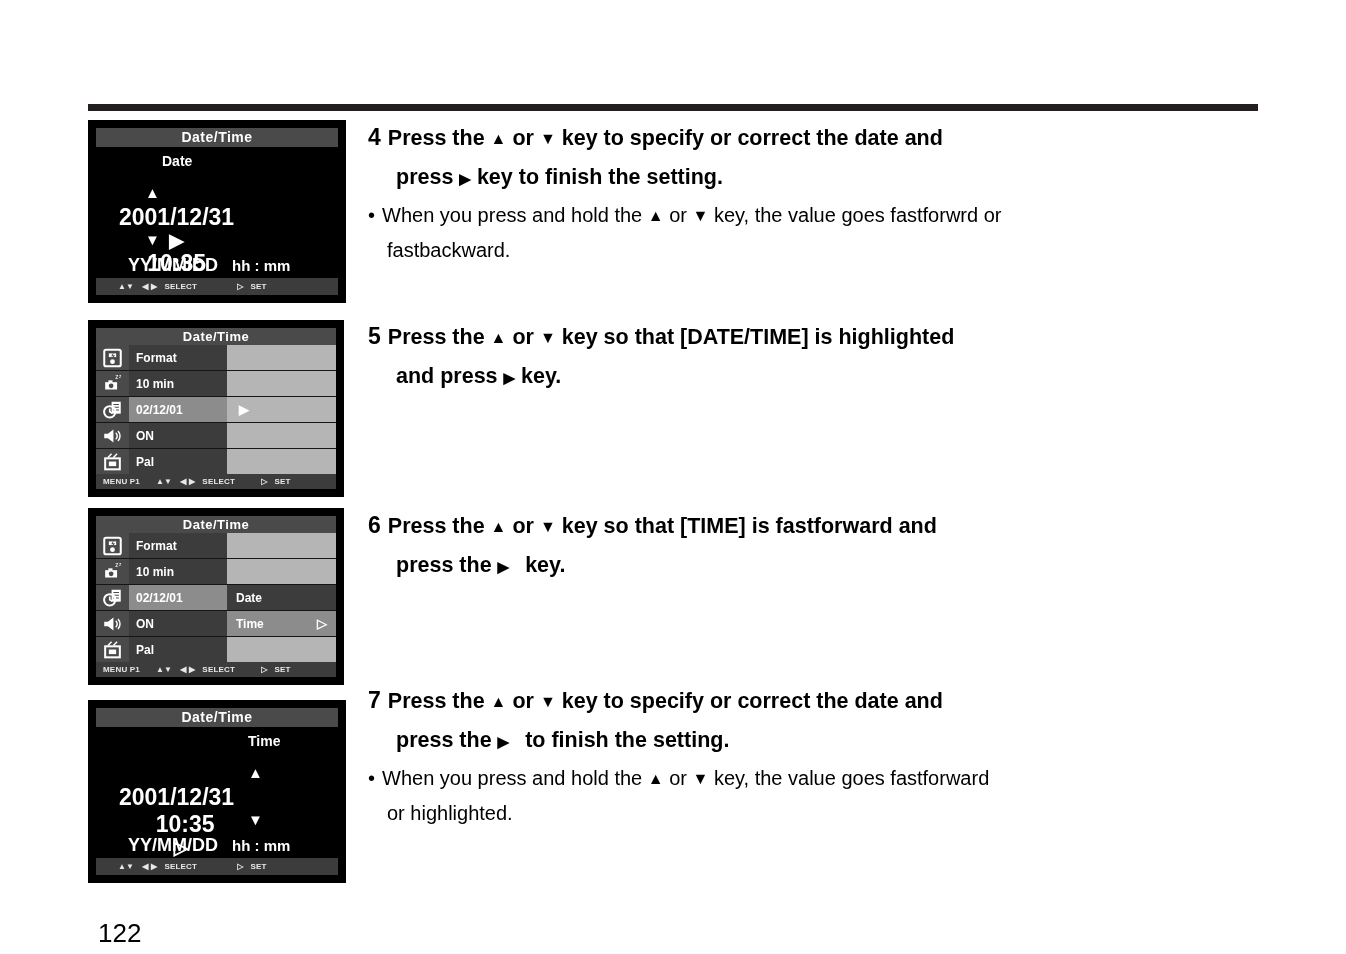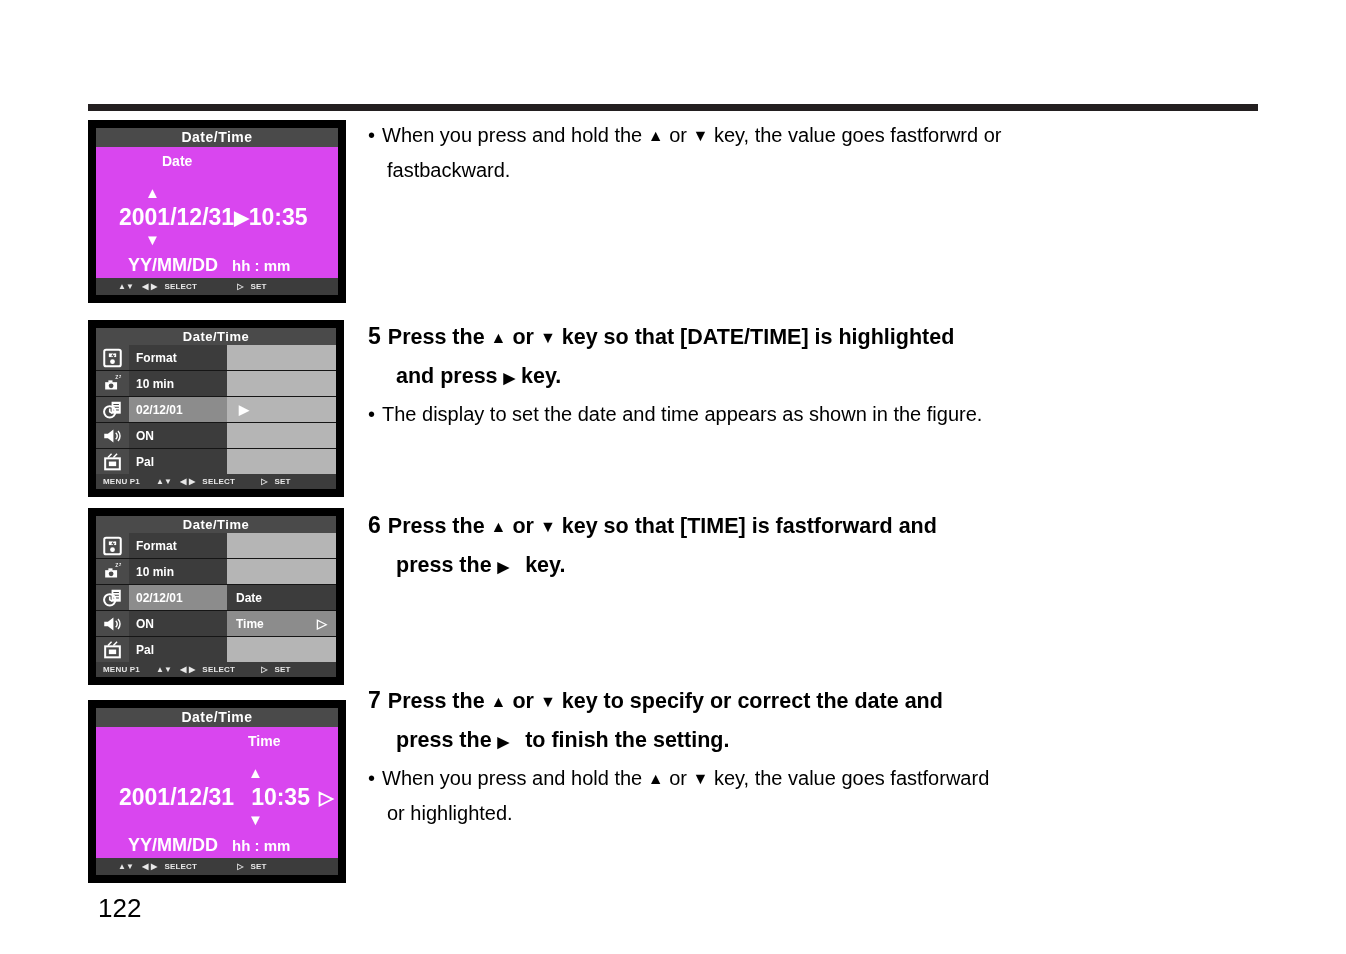--- a/index.html
+++ b/index.html
@@ -45,21 +45,21 @@
     background: #4a4a4a;
     color: #ffffff;
     text-align: center;
     font-weight: bold;
     letter-spacing: .5px;
     flex: 0 0 auto;
   }
   .lcd-body {
     position: relative;
     flex: 1 1 auto;
-    background: #d946ef;
+    background: #000000;
   }
   .lcd-footer {
     background: #3c3c3c;
     color: #e8e8e8;
     font-weight: bold;
     flex: 0 0 auto;
     display: flex;
     align-items: center;
     letter-spacing: .2px;
     white-space: nowrap;
@@ -76,20 +76,21 @@
     font-size: 14px;
   }
   .dt-main-row {
     position: absolute;
     color: #ffffff;
     font-weight: bold;
     font-size: 23px;
     white-space: nowrap;
     display: flex;
     align-items: center;
+    flex-direction: column;
   }
   .dt-fmt-row {
     position: absolute;
     color: #ffffff;
     font-weight: bold;
     white-space: nowrap;
     display: flex;
     align-items: baseline;
   }
   .dt-fmt-big { font-size: 18px; }
@@ -196,21 +197,21 @@
     padding-left: 19px;
   }
   .bullet .b-dot { margin-right: 7px; }
   .gly { font-size: 16px; vertical-align: 1px; }
   .gly-r { font-size: 15px; vertical-align: 0px; }
 
   
   .pageno {
     position: absolute;
     left: 98px;
-    top: 893px;
+    top: 918px;
     font-size: 26px;
     color: #000000;
     letter-spacing: 0px;
   }
 </style>
 </head>
 <body>
 
 <div class="top-rule"></div>
 
@@ -479,20 +480,32 @@
         <span>▷</span>
         <span class="foot-lbl">SET</span>
       </span>
     </div>
   </div>
 </div>
 
 <div class="steps">
 
   <div class="step" style="top:0px;">
+    <div class="step-head">
+      <span class="step-num">4</span><span>Press the</span>
+      <span class="gly">▲</span>
+      <span>or</span>
+      <span class="gly">▼</span>
+      <span>key to specify or correct the date and</span>
+      <span class="ln2">
+        <span>press</span>
+        <span class="gly-r">▶</span>
+        <span>key  to finish the setting.</span>
+      </span>
+    </div>
     <div class="bullet">
       <span class="b-dot">•</span><span>When you press and hold the</span>
       <span class="gly">▲</span>
       <span>or</span>
       <span class="gly">▼</span>
       <span>key, the value goes fastforwrd or</span>
       <span style="display:block; text-indent:0;">fastbackward.</span>
     </div>
   </div>
 
@@ -502,23 +515,20 @@
       <span class="gly">▲</span>
       <span>or</span>
       <span class="gly">▼</span>
       <span>key so that [DATE/TIME] is highlighted</span>
       <span class="ln2">
         <span>and press</span>
         <span class="gly-r">▶</span>
         <span>key.</span>
       </span>
     </div>
-    <div class="bullet">
-      <span class="b-dot">•</span><span>The display to set the date and time appears as shown in the figure.</span>
-    </div>
   </div>
 
   <div class="step" style="top:388px;">
     <div class="step-head">
       <span class="step-num">6</span><span>Press the</span>
       <span class="gly">▲</span>
       <span>or</span>
       <span class="gly">▼</span>
       <span>key so that [TIME] is fastforward and</span>
       <span class="ln2">

